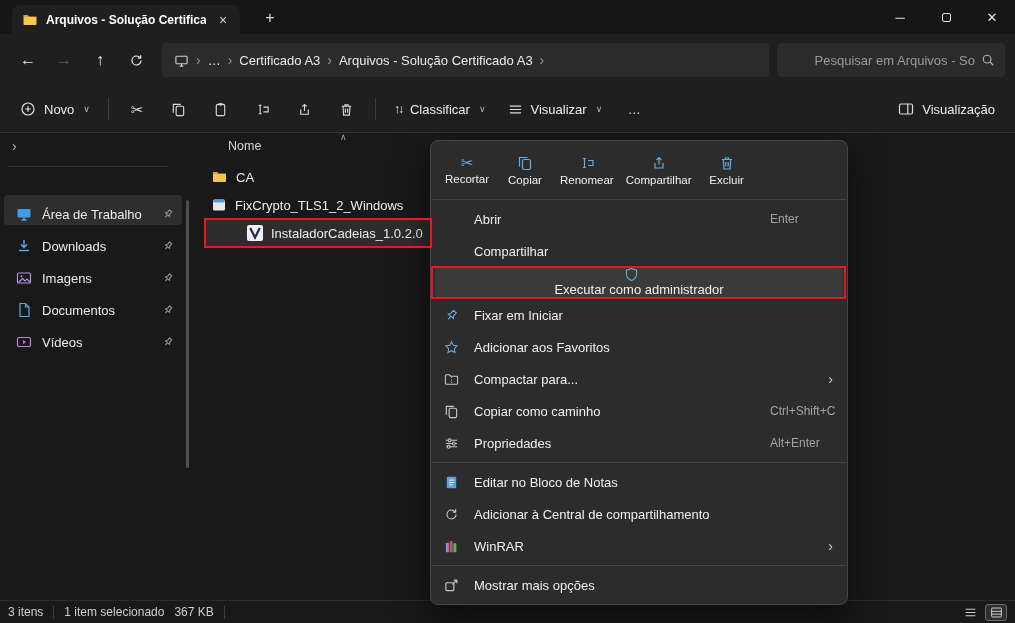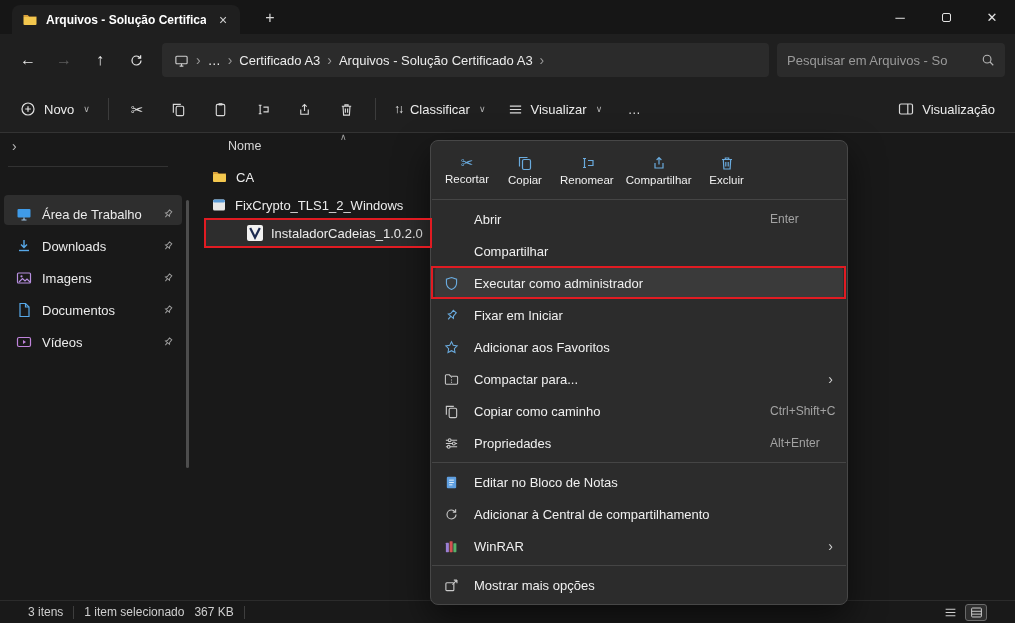--- a/index.html
+++ b/index.html
@@ -30,21 +30,21 @@
   .nav-btn { width:36px; height:34px; display:flex; align-items:center; justify-content:center;
              color:#e8e8e8; font-size:16px; border-radius:4px; }
   .nav-btn.disabled { color:#5c5c5c; }
   .breadcrumb { flex:1; height:34px; background:#2b2b2b; border-radius:4px; display:flex; align-items:center;
                 gap:7px; padding:0 12px; margin:0 8px 0 8px; color:#ececec; }
   .crumb-sep { color:#9a9a9a; font-size:14px; }
   .crumb { white-space:nowrap; }
   .searchbox { width:228px; height:34px; background:#2b2b2b; border-radius:4px; display:flex; align-items:center;
                padding:0 10px; gap:6px; }
   .searchbox input { flex:1; min-width:0; background:transparent; border:none; outline:none; color:#f97316;
-                     font:13px "Liberation Sans", sans-serif; }
+                     font:13px "Liberation Sans", sans-serif;text-align:right; }
   .searchbox input::placeholder { color:#9a9a9a; }
 
   
   .toolbar { position:absolute; left:0; top:86px; width:1015px; height:47px; background:#1f1f1f;
              border-bottom:1px solid #333; display:flex; align-items:center; padding:0 10px; gap:2px; }
   .tool-btn { display:flex; align-items:center; gap:8px; padding:8px 10px; border-radius:4px; color:#ececec; }
   .tool-icon-btn { width:40px; height:34px; display:flex; align-items:center; justify-content:center;
                    border-radius:4px; color:#dadada; }
   .tool-sep { width:1px; height:22px; background:#3c3c3c; margin:0 6px; }
   .chev { font-size:9px; color:#b3b3b3; margin-left:1px; }
@@ -75,30 +75,30 @@
   
   .context-menu { position:absolute; left:430px; top:140px; width:418px; background:#2c2c2c;
                   border:1px solid #474747; border-radius:8px; box-shadow:0 14px 34px rgba(0,0,0,.55);
                   padding:3px 0; z-index:10; }
   .quick-row { height:52px; display:flex; align-items:center; padding:0 8px; gap:2px; }
   .quick-item { min-width:56px; height:48px; display:flex; flex-direction:column; align-items:center;
                 justify-content:center; gap:3px; border-radius:4px; padding:0 5px; color:#f0f0f0; font-size:11.5px; }
   .menu-divider { height:1px; background:#454545; margin:3px 1px; }
   .menu-item { position:relative; height:32px; display:flex; align-items:center; margin:0 4px; padding:0 9px;
                border-radius:4px; color:#f0f0f0; }
-  .menu-item.hovered { background:#3a3a3a; }
+  .menu-item.hovered { background:#3a3a3a;flex-direction:column; }
   .icon-slot { width:22px; margin-right:8px; display:flex; align-items:center; }
   .shortcut { position:absolute; left:335px; color:#a3a3a3; font-size:12px; }
   .submenu-chevron { position:absolute; right:10px; color:#cfcfcf; font-size:14px; }
   .ic-blue { color:#6aabde; }
   .ic-gray { color:#c9c9c9; }
 
   
   .statusbar { position:absolute; left:0; top:600px; width:1015px; height:23px; background:#191919;
-               border-top:1px solid #2b2b2b; display:flex; align-items:center; gap:10px; padding:0 28px;
+               border-top:1px solid #2b2b2b; display:flex; align-items:center; gap:10px; padding:0 8px;
                color:#cfcfcf; font-size:12px; }
   .status-sep { width:1px; height:13px; background:#3e3e3e; }
   .status-right { margin-left:auto; display:flex; gap:4px; z-index:40; }
   .status-view-btn { width:22px; height:17px; display:flex; align-items:center; justify-content:center;
                      border-radius:3px; color:#cfcfcf; }
   .status-view-btn.active { border:1px solid #6a6a6a; background:#2e2e2e; }
 
   
   .annotation { position:absolute; border:2px solid #e11b22; z-index:30; pointer-events:none; }
   #ann-file { left:204px; top:218px; width:228px; height:30px; }

